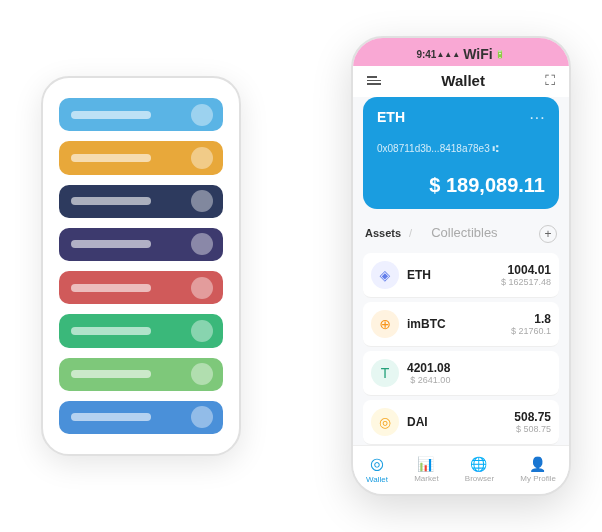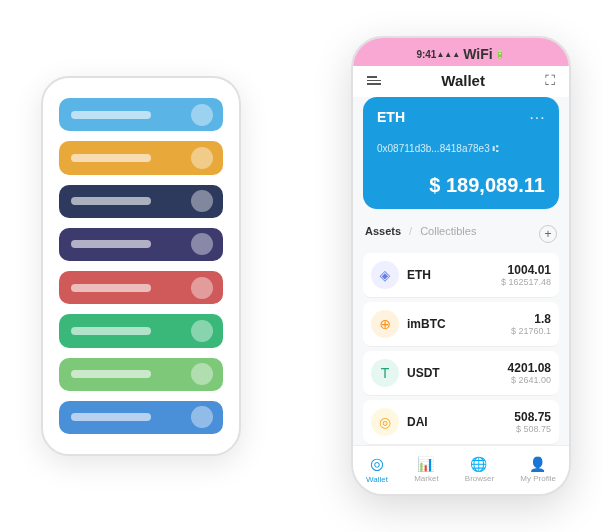--- a/index.html
+++ b/index.html
@@ -182,22 +182,23 @@
       align-items: center;
     }
 
     .assets-tab {
       font-size: 11px;
       color: #333;
       font-weight: 600;
     }
 
     .assets-tab-inactive {
-      font-size: 11px;
+      font-size: 13px;
       color: #aaa;
+      margin-left: 11px;
     }
 
     .assets-divider {
       color: #ccc;
       font-size: 11px;
     }
 
     .assets-add {
       width: 18px;
       height: 18px;
@@ -401,21 +402,20 @@
     <span class="asset-name">imBTC</span>
     <div class="asset-values">
       <div class="asset-amount">1.8</div>
       <div class="asset-usd">$ 21760.1</div>
     </div>
   </div>
           <div class="asset-row">
     <div class="asset-icon" style="background:#e6f7f2; color:#26a17b;">
       T
     </div>
-    <span class="asset-name">USDT</span>
     <div class="asset-values">
       <div class="asset-amount">4201.08</div>
       <div class="asset-usd">$ 2641.00</div>
     </div>
   </div>
           <div class="asset-row">
     <div class="asset-icon" style="background:#fff8e1; color:#f5a623;">
       ◎
     </div>
     <span class="asset-name">DAI</span>

